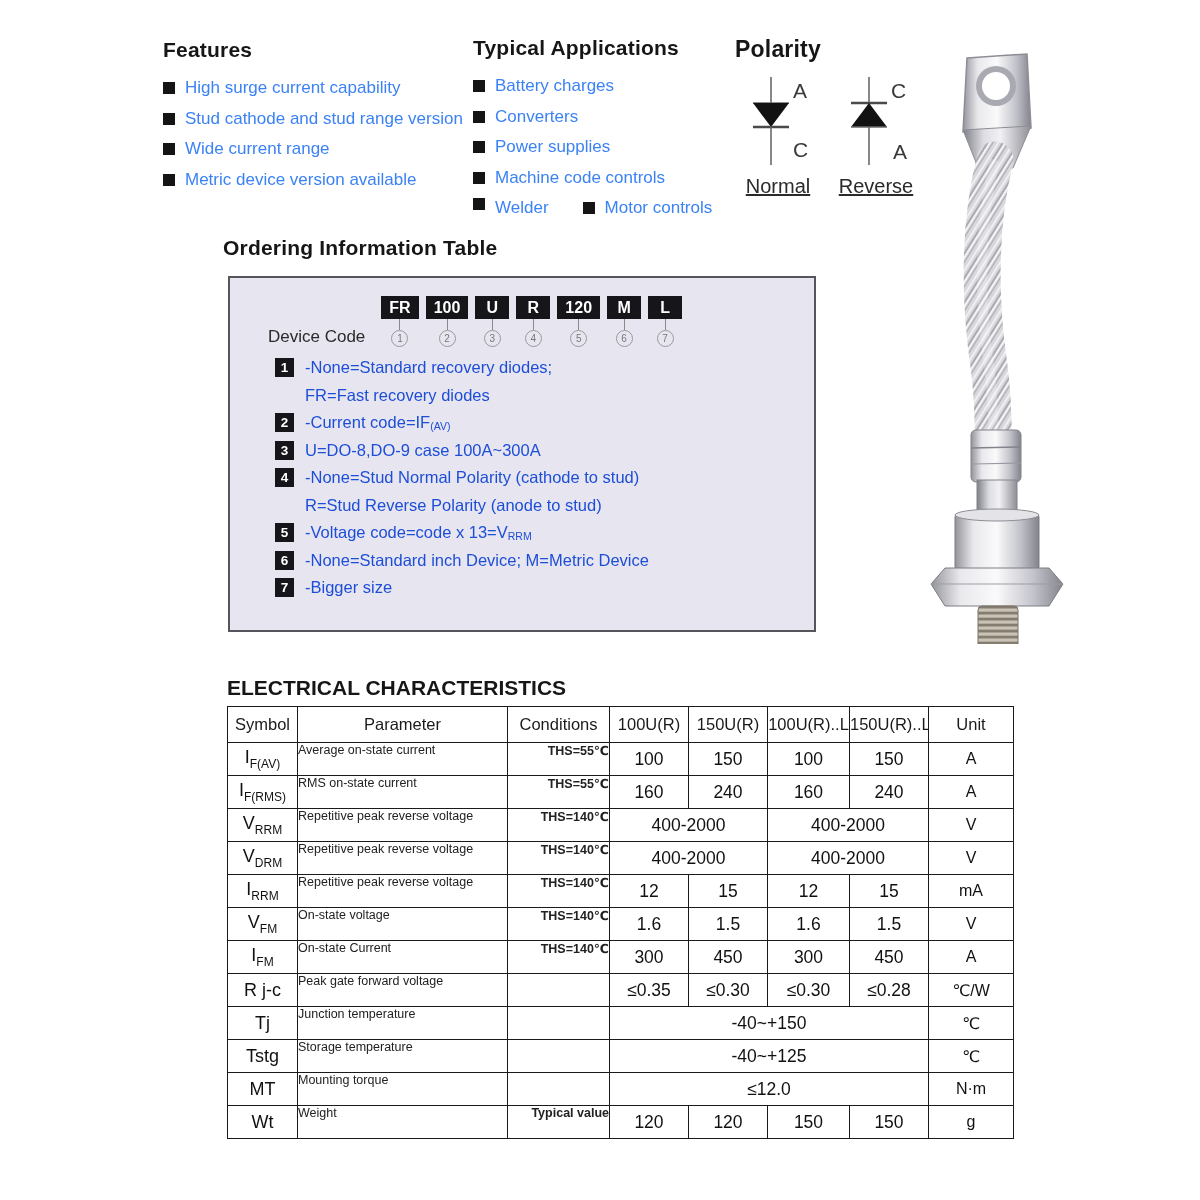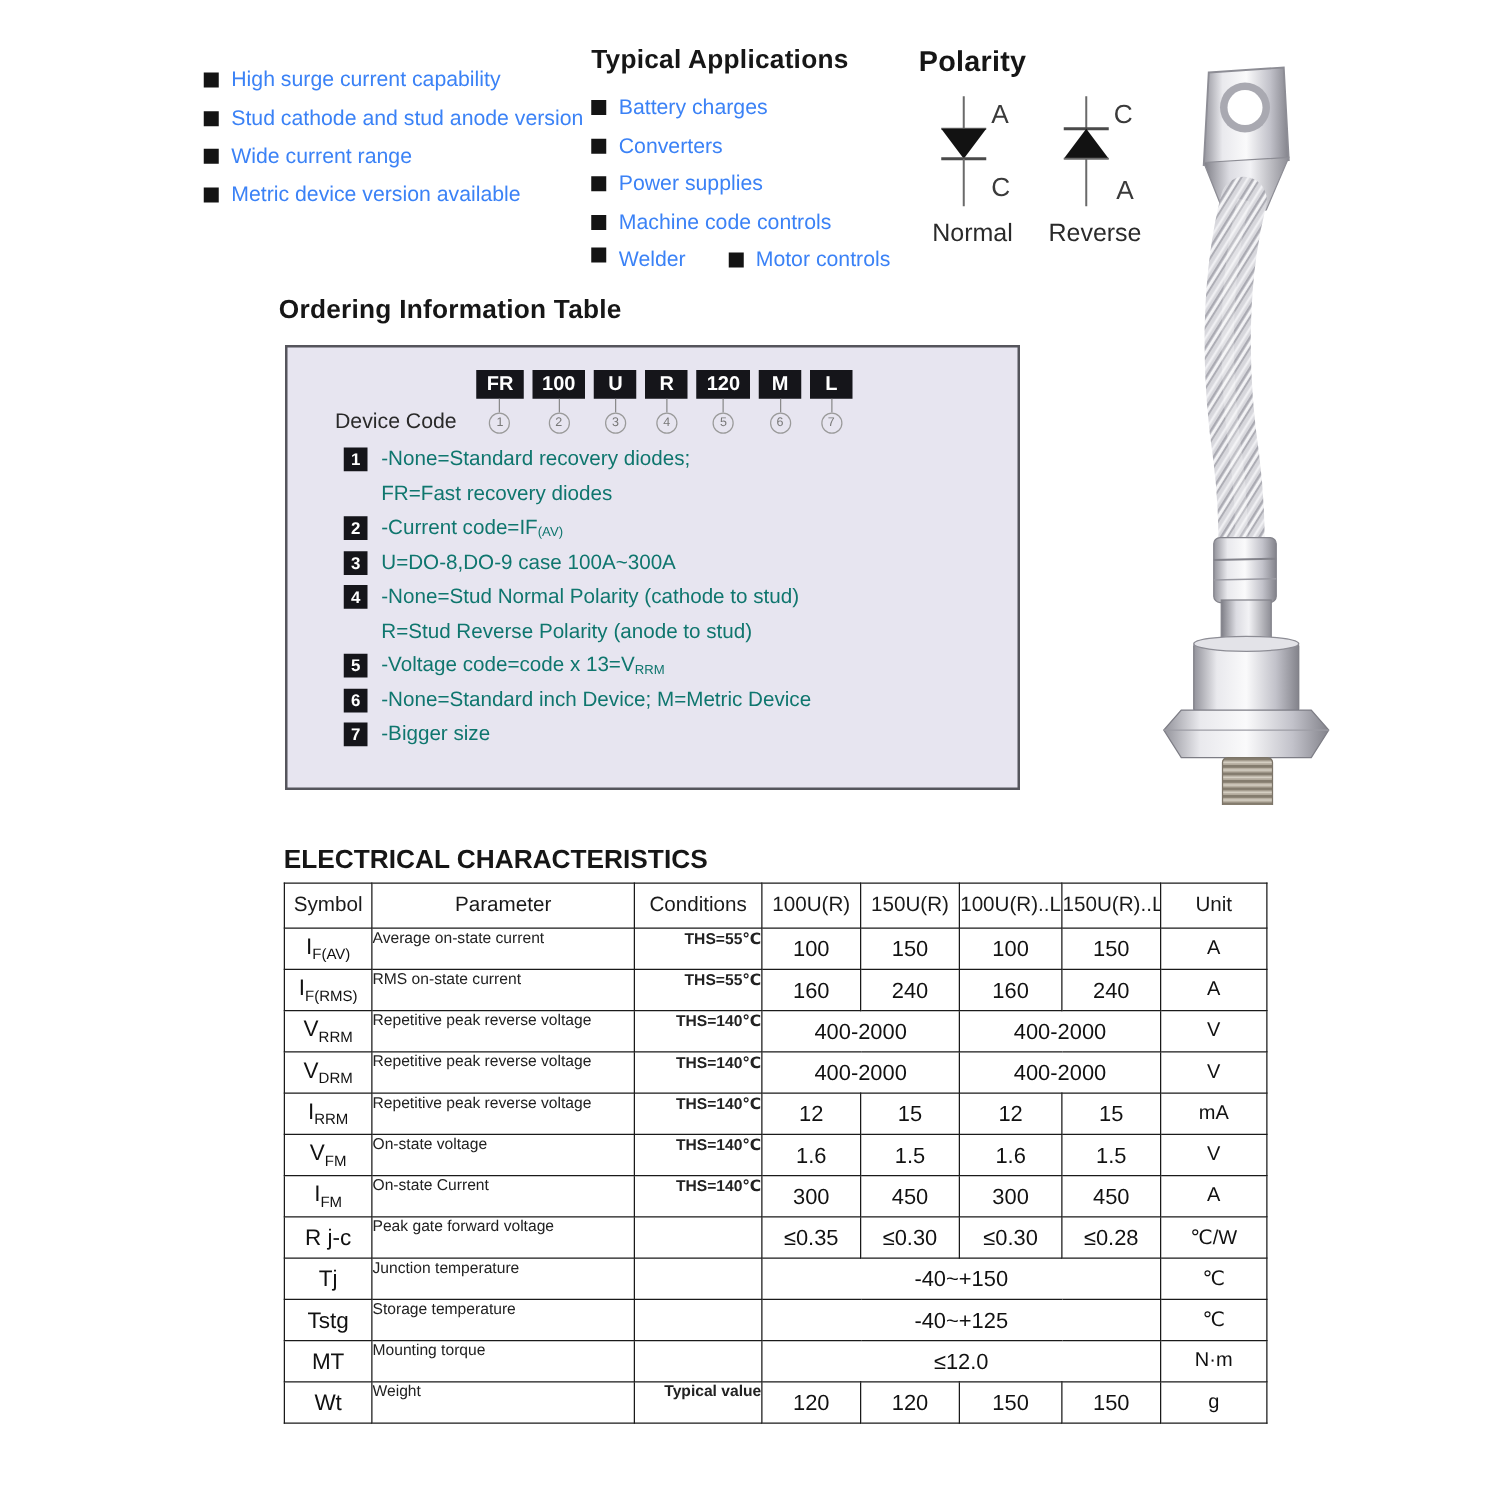--- a/index.html
+++ b/index.html
@@ -11,65 +11,66 @@
   .abs{position:absolute;}
   h2.sec-title{margin:0;font-size:21px;font-weight:800;color:#161616;letter-spacing:.2px;}
   
   .feat-row{height:30.5px;display:flex;align-items:center;font-size:17px;color:#3b82f6;white-space:nowrap;}
   .sq-bullet{width:12px;height:12px;background:#141414;display:inline-block;margin-right:10px;flex:0 0 auto;}
   .list-block{margin-top:11px;}
   .dual-row{display:flex;gap:34px;}
   
   #polarity .figs{display:flex;gap:12px;margin-top:12px;}
   .diode-fig{width:86px;text-align:center;}
-  .diode-fig .pol-label{font-size:20px;color:#2a2a2a;margin-top:2px;}
+  .diode-fig .pol-label{font-size:20px;color:#2a2a2a;margin-top:2px;text-decoration:underline;}
   .diode-svg line{stroke:#6a6a6a;stroke-width:1.6;}
   .diode-svg .bar{stroke:#4a4a4a;stroke-width:2.4;}
   .diode-svg polygon{fill:#121212;}
   .diode-svg text{font-size:21px;fill:#3a3a3a;font-family:"Liberation Sans","DejaVu Sans",sans-serif;}
   
   #ordering-box{width:588px;height:356px;background:#e7e5f0;border:2px solid #55555c;box-sizing:border-box;}
   .devcode-row{position:absolute;left:38px;top:18px;display:flex;align-items:flex-end;}
   .devcode-label{font-size:17px;color:#2a2a2a;margin-right:16px;margin-top:3px;white-space:nowrap;}
   .code-units{display:flex;gap:7px;}
   .code-unit{display:flex;flex-direction:column;align-items:center;}
   .code-box{background:#15151a;color:#fff;font-weight:700;font-size:16px;height:23px;line-height:23px;padding:0 8px;min-width:18px;text-align:center;}
   .code-line{width:1px;height:11px;background:#8a8a8a;}
   .code-circle{width:15px;height:15px;border:1px solid #9a9a9a;border-radius:50%;font-size:10px;line-height:15px;text-align:center;color:#777;}
   .ord-items{position:absolute;left:45px;top:76px;}
   .ord-item{display:flex;}
   .ord-badge{width:19px;height:19px;background:#15151a;color:#fff;font-size:13.5px;font-weight:700;text-align:center;line-height:19px;margin-right:11px;margin-top:4px;flex:0 0 auto;}
   .ord-lines{display:block;}
-  .ord-line{height:27.5px;display:flex;align-items:center;font-size:16.5px;color:#0f766e;white-space:nowrap;}
+  .ord-line{height:27.5px;display:flex;align-items:center;font-size:16.5px;color:#1d4ed8;white-space:nowrap;}
   .ord-line sub{font-size:10.5px;align-self:flex-end;margin-bottom:5px;}
   
   #elec-title{font-size:21px;font-weight:800;letter-spacing:0;}
   table.elec{border-collapse:collapse;table-layout:fixed;width:786px;background:#fff;}
   table.elec th,table.elec td{border:1.6px solid #1a1a1a;overflow:hidden;padding:0;}
   table.elec th{font-size:16.5px;font-weight:400;height:35px;text-align:center;margin-left:46px;}
   table.elec td{height:32px;}
   td.sym{font-size:18px;text-align:center;color:#111;}
   td.sym sub{font-size:12px;}
   td.param{font-size:12.5px;text-align:left;vertical-align:top;padding:2px 5px;color:#222;}
   td.cond{font-size:12.5px;font-weight:700;text-align:right;vertical-align:top;padding-top:3px;color:#222;}
   td.val{font-size:17.5px;text-align:center;color:#111;}
   td.unit{font-size:16px;text-align:center;color:#111;}
 </style>
 </head>
 <body>
 
 <div id="features" class="abs" style="left:163px;top:38px;">
+  <h2 class="sec-title">Features</h2>
   <div class="list-block" id="features-list">
       <div class="feat-row">
         <span class="sq-bullet"></span>
         <span class="feat-text">High surge current capability</span>
       </div>
       <div class="feat-row">
         <span class="sq-bullet"></span>
-        <span class="feat-text">Stud cathode and stud anode version</span>
+        <span class="feat-text">Stud cathode and stud range version</span>
       </div>
       <div class="feat-row">
         <span class="sq-bullet"></span>
         <span class="feat-text">Wide current range</span>
       </div>
       <div class="feat-row">
         <span class="sq-bullet"></span>
         <span class="feat-text">Metric device version available</span>
       </div>
     </div>

